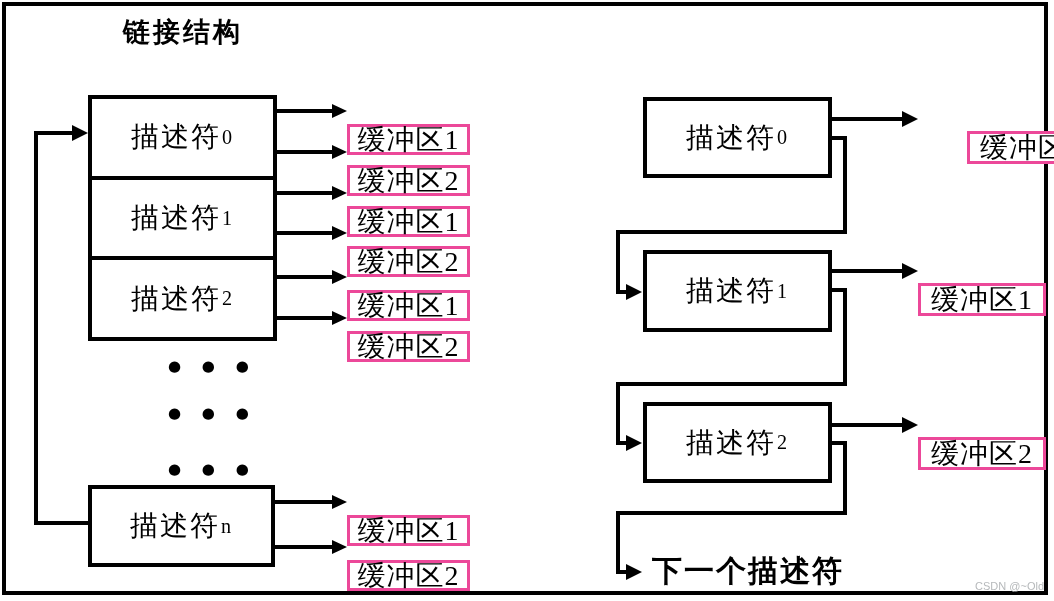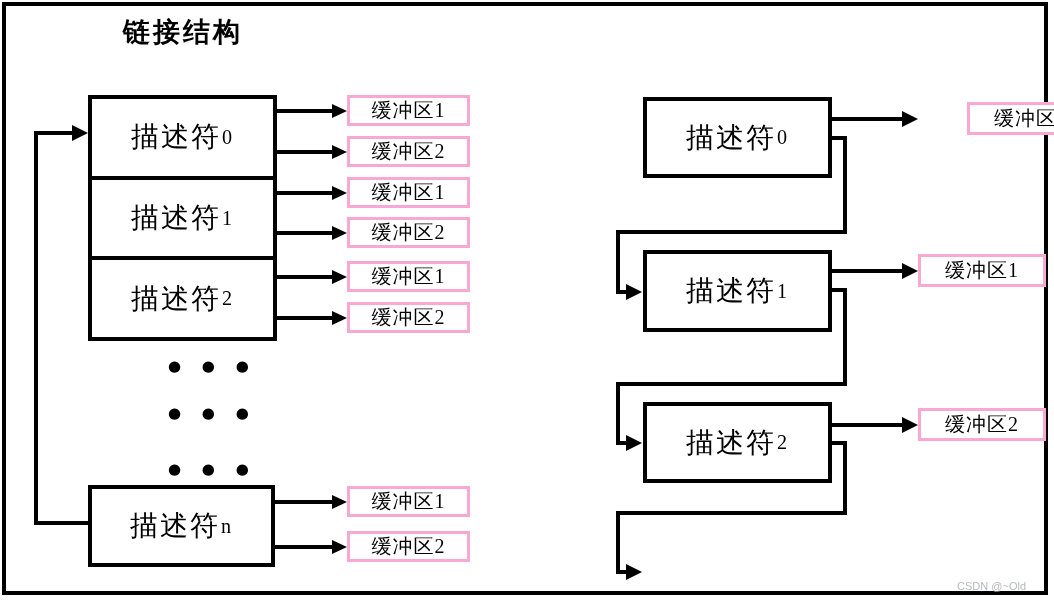--- a/index.html
+++ b/index.html
@@ -30,23 +30,23 @@
     position:absolute;border:4px solid #000;box-sizing:border-box;
     background:#fff;display:flex;flex-direction:column;
   }
   .stack .cell{
     flex:1;display:flex;align-items:center;justify-content:center;
     font-size:28px;letter-spacing:2px;box-sizing:border-box;white-space:nowrap;
   }
   .stack .cell.divided{border-bottom:4px solid #000;}
   .sub{font-size:0.72em;margin-left:1px;}
   .buffer{
-    position:absolute;border:3px solid #f9a8d4;box-sizing:border-box;
+    position:absolute;border:3px solid #ec4899;box-sizing:border-box;
     background:#fff;display:flex;align-items:center;justify-content:center;
-    font-size:20px;letter-spacing:1px;white-space:nowrap;
+    font-size:28px;letter-spacing:1px;white-space:nowrap;margin-top:29px;
   }
   .seg{position:absolute;background:#000;}
   .arrow-right{
     position:absolute;width:0;height:0;
     border-left:16px solid #000;
     border-top:8px solid transparent;
     border-bottom:8px solid transparent;
   }
   .arrow-right.small{
     border-left-width:15px;
@@ -55,21 +55,21 @@
   .dots{
     position:absolute;font-size:15px;letter-spacing:8px;
     font-family:"DejaVu Sans",sans-serif;white-space:nowrap;
   }
   .next-label{
     position:absolute;
     font-family:"Liberation Sans","DejaVu Sans",sans-serif;
     font-weight:bold;font-size:30px;letter-spacing:2px;white-space:nowrap;
   }
   .watermark{
-    position:absolute;right:28px;top:580px;
+    position:absolute;right:10px;top:580px;
     font-family:"Liberation Sans","DejaVu Sans",sans-serif;
     font-size:11px;color:#b6b9bb;white-space:nowrap;
   }
 </style>
 </head>
 <body>
 
 <div id="canvas">
 
   <div class="frame"></div>
@@ -183,16 +183,17 @@
 
   <div>
     <div class="seg" style="left:832px;top:441px;width:15px;height:4px;"></div>
     <div class="seg" style="left:843px;top:441px;width:4px;height:74px;"></div>
     <div class="seg" style="left:616px;top:511px;width:231px;height:4px;"></div>
     <div class="seg" style="left:616px;top:511px;width:4px;height:63px;"></div>
     <div class="seg" style="left:616px;top:570px;width:11px;height:4px;"></div>
     <div class="arrow-right" style="left:626px;top:564px;"></div>
   </div>
 
+  <div class="next-label" style="left:652px;top:551px;">下一个描述符</div>
 
   <div class="watermark">CSDN @~Old</div>
 
 </div>
 
 </body></html>

